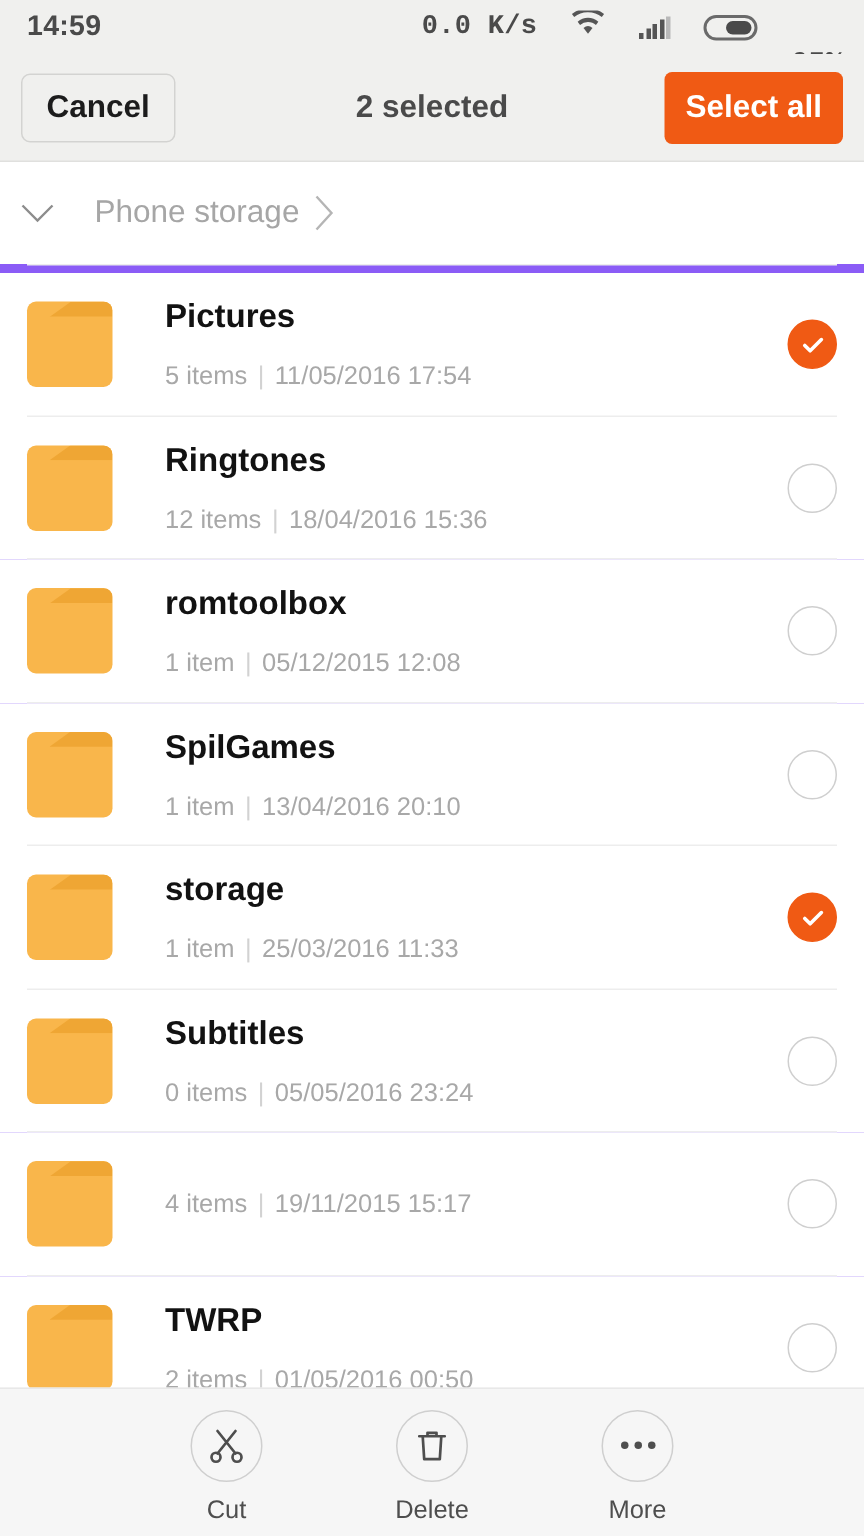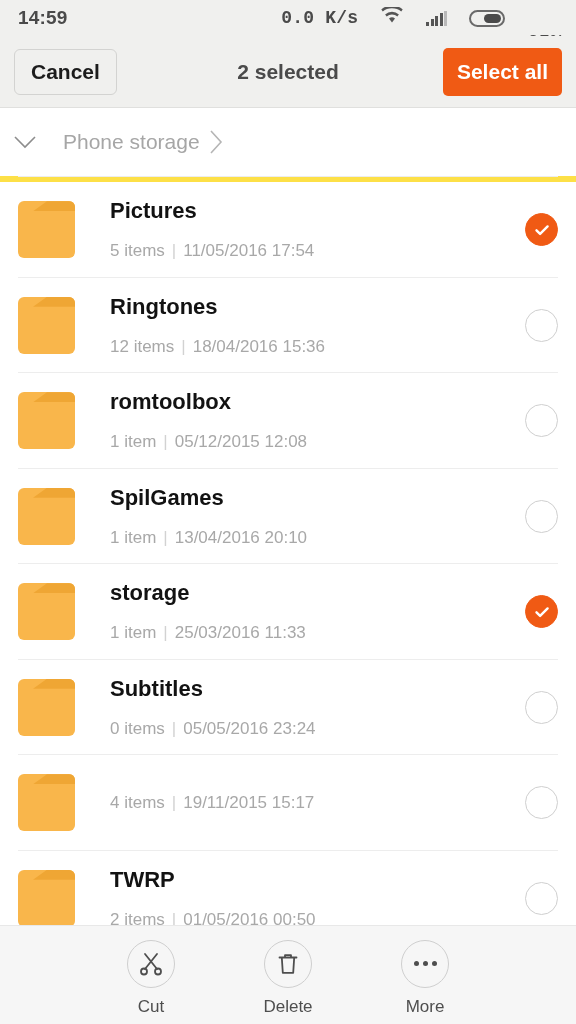--- a/index.html
+++ b/index.html
@@ -2,21 +2,21 @@
 <html><head>
 <meta charset="utf-8">
 <style>
   * { box-sizing: border-box; margin: 0; padding: 0; }
   html, body {
     width: 576px; height: 1024px;
     font-family: "Liberation Sans", sans-serif;
     background: #ffffff;
     overflow: hidden;
   }
-  #screen { position: relative; width: 576px; height: 1024px; background: #fde047; }
+  #screen { position: relative; width: 576px; height: 1024px; background: #8b5cf6; }
 
   
   #status-bar {
     height: 36px; background: #f0f0ee;
     display: flex; align-items: center;
     padding: 0 14px 0 18px;
     font-size: 19px; font-weight: bold; color: #4a4a4a;
     letter-spacing: 0.2px;
   }
   #status-clock { flex: 0 0 auto; }

